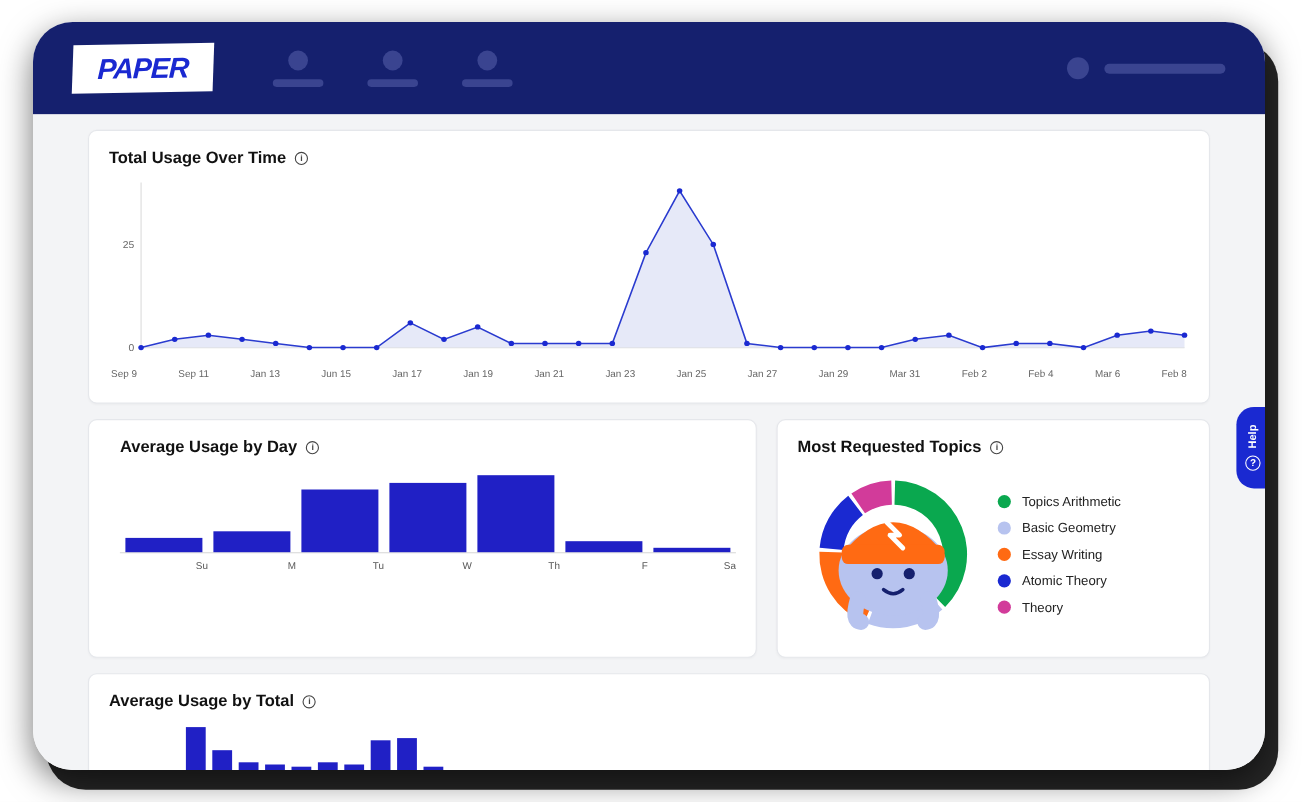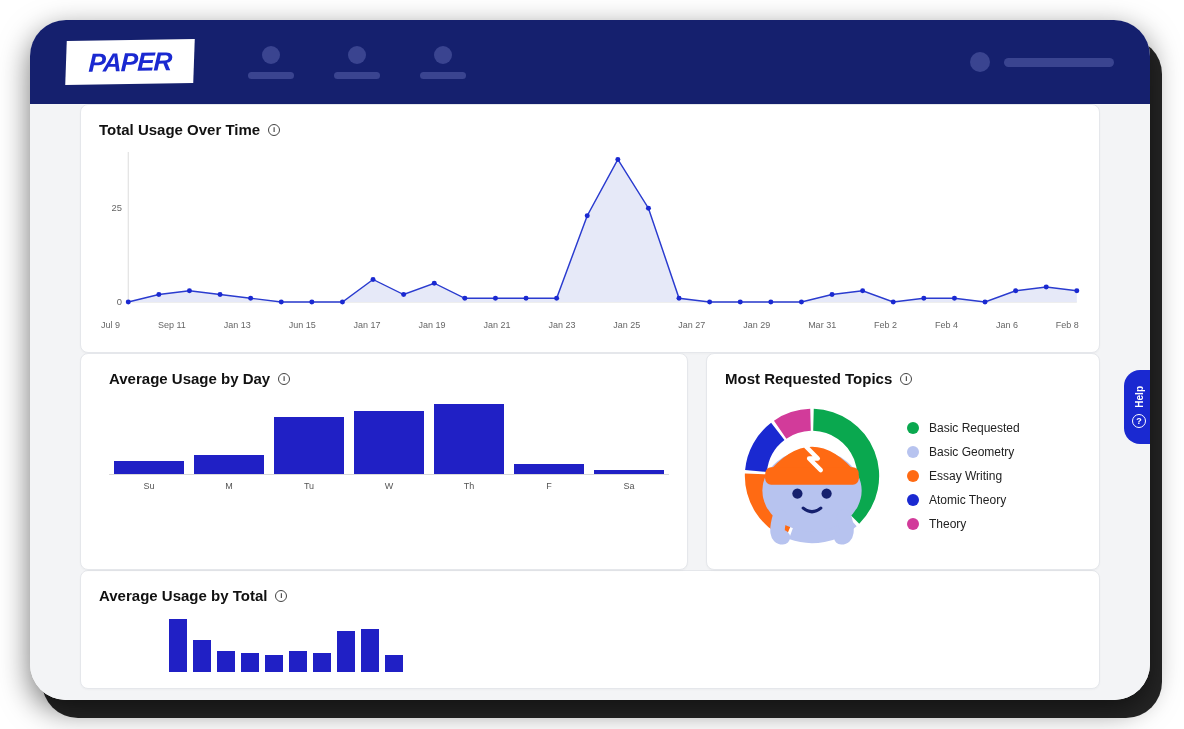--- a/index.html
+++ b/index.html
@@ -52,20 +52,21 @@
     padding: 0 50px 0 50px;
     background: #f3f4f6;
     height: calc(100% - 84px);
     overflow: hidden;
   }
   .card {
     background: #fff;
     border: 1px solid #e5e7eb;
     border-radius: 8px;
     padding: 16px 18px;
+    margin-top: 14px;
     box-shadow: 0 1px 2px rgba(0,0,0,0.03);
   }
   .card-title {
     font-size: 15px;
     font-weight: 700;
     color: #111;
     display: flex;
     align-items: center;
     gap: 8px;
     margin-bottom: 8px;
@@ -83,21 +84,21 @@
   .line-area { position: relative; height: 190px; }
   .line-svg { width: 100%; height: 170px; }
   .ytick { font-size: 9px; fill: #666; }
   .xlabels { display: flex; justify-content: space-between; font-size: 9px; color: #666; padding: 0 2px; }
 
   
   .day-chart { display: flex; align-items: flex-end; justify-content: space-around; height: 80px; border-bottom: 1px solid #d9d9d9; }
   .day-col { display: flex; flex-direction: column; align-items: center; width: 80px; }
   .day-bar { width: 70px; background: #2020c5; }
   .day-labels { display: flex; justify-content: space-around; font-size: 9px; color: #555; margin-top: 6px; }
-  .day-labels span { width: 80px; text-align: center; }
+  .day-labels span { width: 80px; text-align: right; }
 
   
   .hour-chart { display: flex; align-items: flex-end; gap: 6px; height: 60px; padding-left: 70px; }
   .hour-bar { width: 18px; background: #2020c5; }
 
   
   .donut-wrap { display: flex; align-items: center; gap: 22px; padding: 8px 0 0 14px; }
   .donut { position: relative; width: 146px; height: 146px; }
   .donut svg { width: 146px; height: 146px; }
   .mascot {
@@ -194,35 +195,35 @@
             <circle cx="730.9677419354839" cy="144.75" r="2.4" fill="#1a29d1"></circle>
             <circle cx="760.258064516129" cy="156" r="2.4" fill="#1a29d1"></circle>
             <circle cx="789.5483870967741" cy="152.25" r="2.4" fill="#1a29d1"></circle>
             <circle cx="818.8387096774194" cy="152.25" r="2.4" fill="#1a29d1"></circle>
             <circle cx="848.1290322580645" cy="156" r="2.4" fill="#1a29d1"></circle>
             <circle cx="877.4193548387096" cy="144.75" r="2.4" fill="#1a29d1"></circle>
             <circle cx="906.7096774193549" cy="141" r="2.4" fill="#1a29d1"></circle>
             <circle cx="936" cy="144.75" r="2.4" fill="#1a29d1"></circle>
           </svg>
         <div class="xlabels" id="line-xlabels">
-            <span>Jul 9</span>
+            <span>Sep 9</span>
             <span>Sep 11</span>
             <span>Jan 13</span>
             <span>Jun 15</span>
             <span>Jan 17</span>
             <span>Jan 19</span>
             <span>Jan 21</span>
             <span>Jan 23</span>
             <span>Jan 25</span>
             <span>Jan 27</span>
             <span>Jan 29</span>
             <span>Mar 31</span>
             <span>Feb 2</span>
             <span>Feb 4</span>
-            <span>Jan 6</span>
+            <span>Mar 6</span>
             <span>Feb 8</span>
           </div>
       </div>
     </div>
 
     <div class="row">
       <div class="card left">
         <div class="card-title">
           <span>Average Usage by Day</span>
           <span class="info-icon">i</span>
@@ -283,21 +284,21 @@
               <circle cx="60" cy="62" r="3.5" fill="#15206e"></circle>
               <path d="M44 72 Q50 77 56 72" stroke="#15206e" stroke-width="2.2" fill="none" stroke-linecap="round"></path>
               <path d="M46 30 L54 38 L48 38 L56 46" stroke="#fff" stroke-width="3" fill="none" stroke-linecap="round" stroke-linejoin="round"></path>
               <path d="M28 78 Q24 92 30 92" stroke="#b7c3ef" stroke-width="10" fill="none" stroke-linecap="round"></path>
               <path d="M72 78 Q76 92 70 92" stroke="#b7c3ef" stroke-width="10" fill="none" stroke-linecap="round"></path>
             </svg>
           </div>
           <div class="legend" id="legend">
               <div class="legend-row">
                 <span class="swatch" style="background: rgb(10, 168, 79);"></span>
-                <span>Basic Requested</span>
+                <span>Topics Arithmetic</span>
               </div>
               <div class="legend-row">
                 <span class="swatch" style="background: rgb(183, 195, 239);"></span>
                 <span>Basic Geometry</span>
               </div>
               <div class="legend-row">
                 <span class="swatch" style="background: rgb(255, 106, 19);"></span>
                 <span>Essay Writing</span>
               </div>
               <div class="legend-row">

